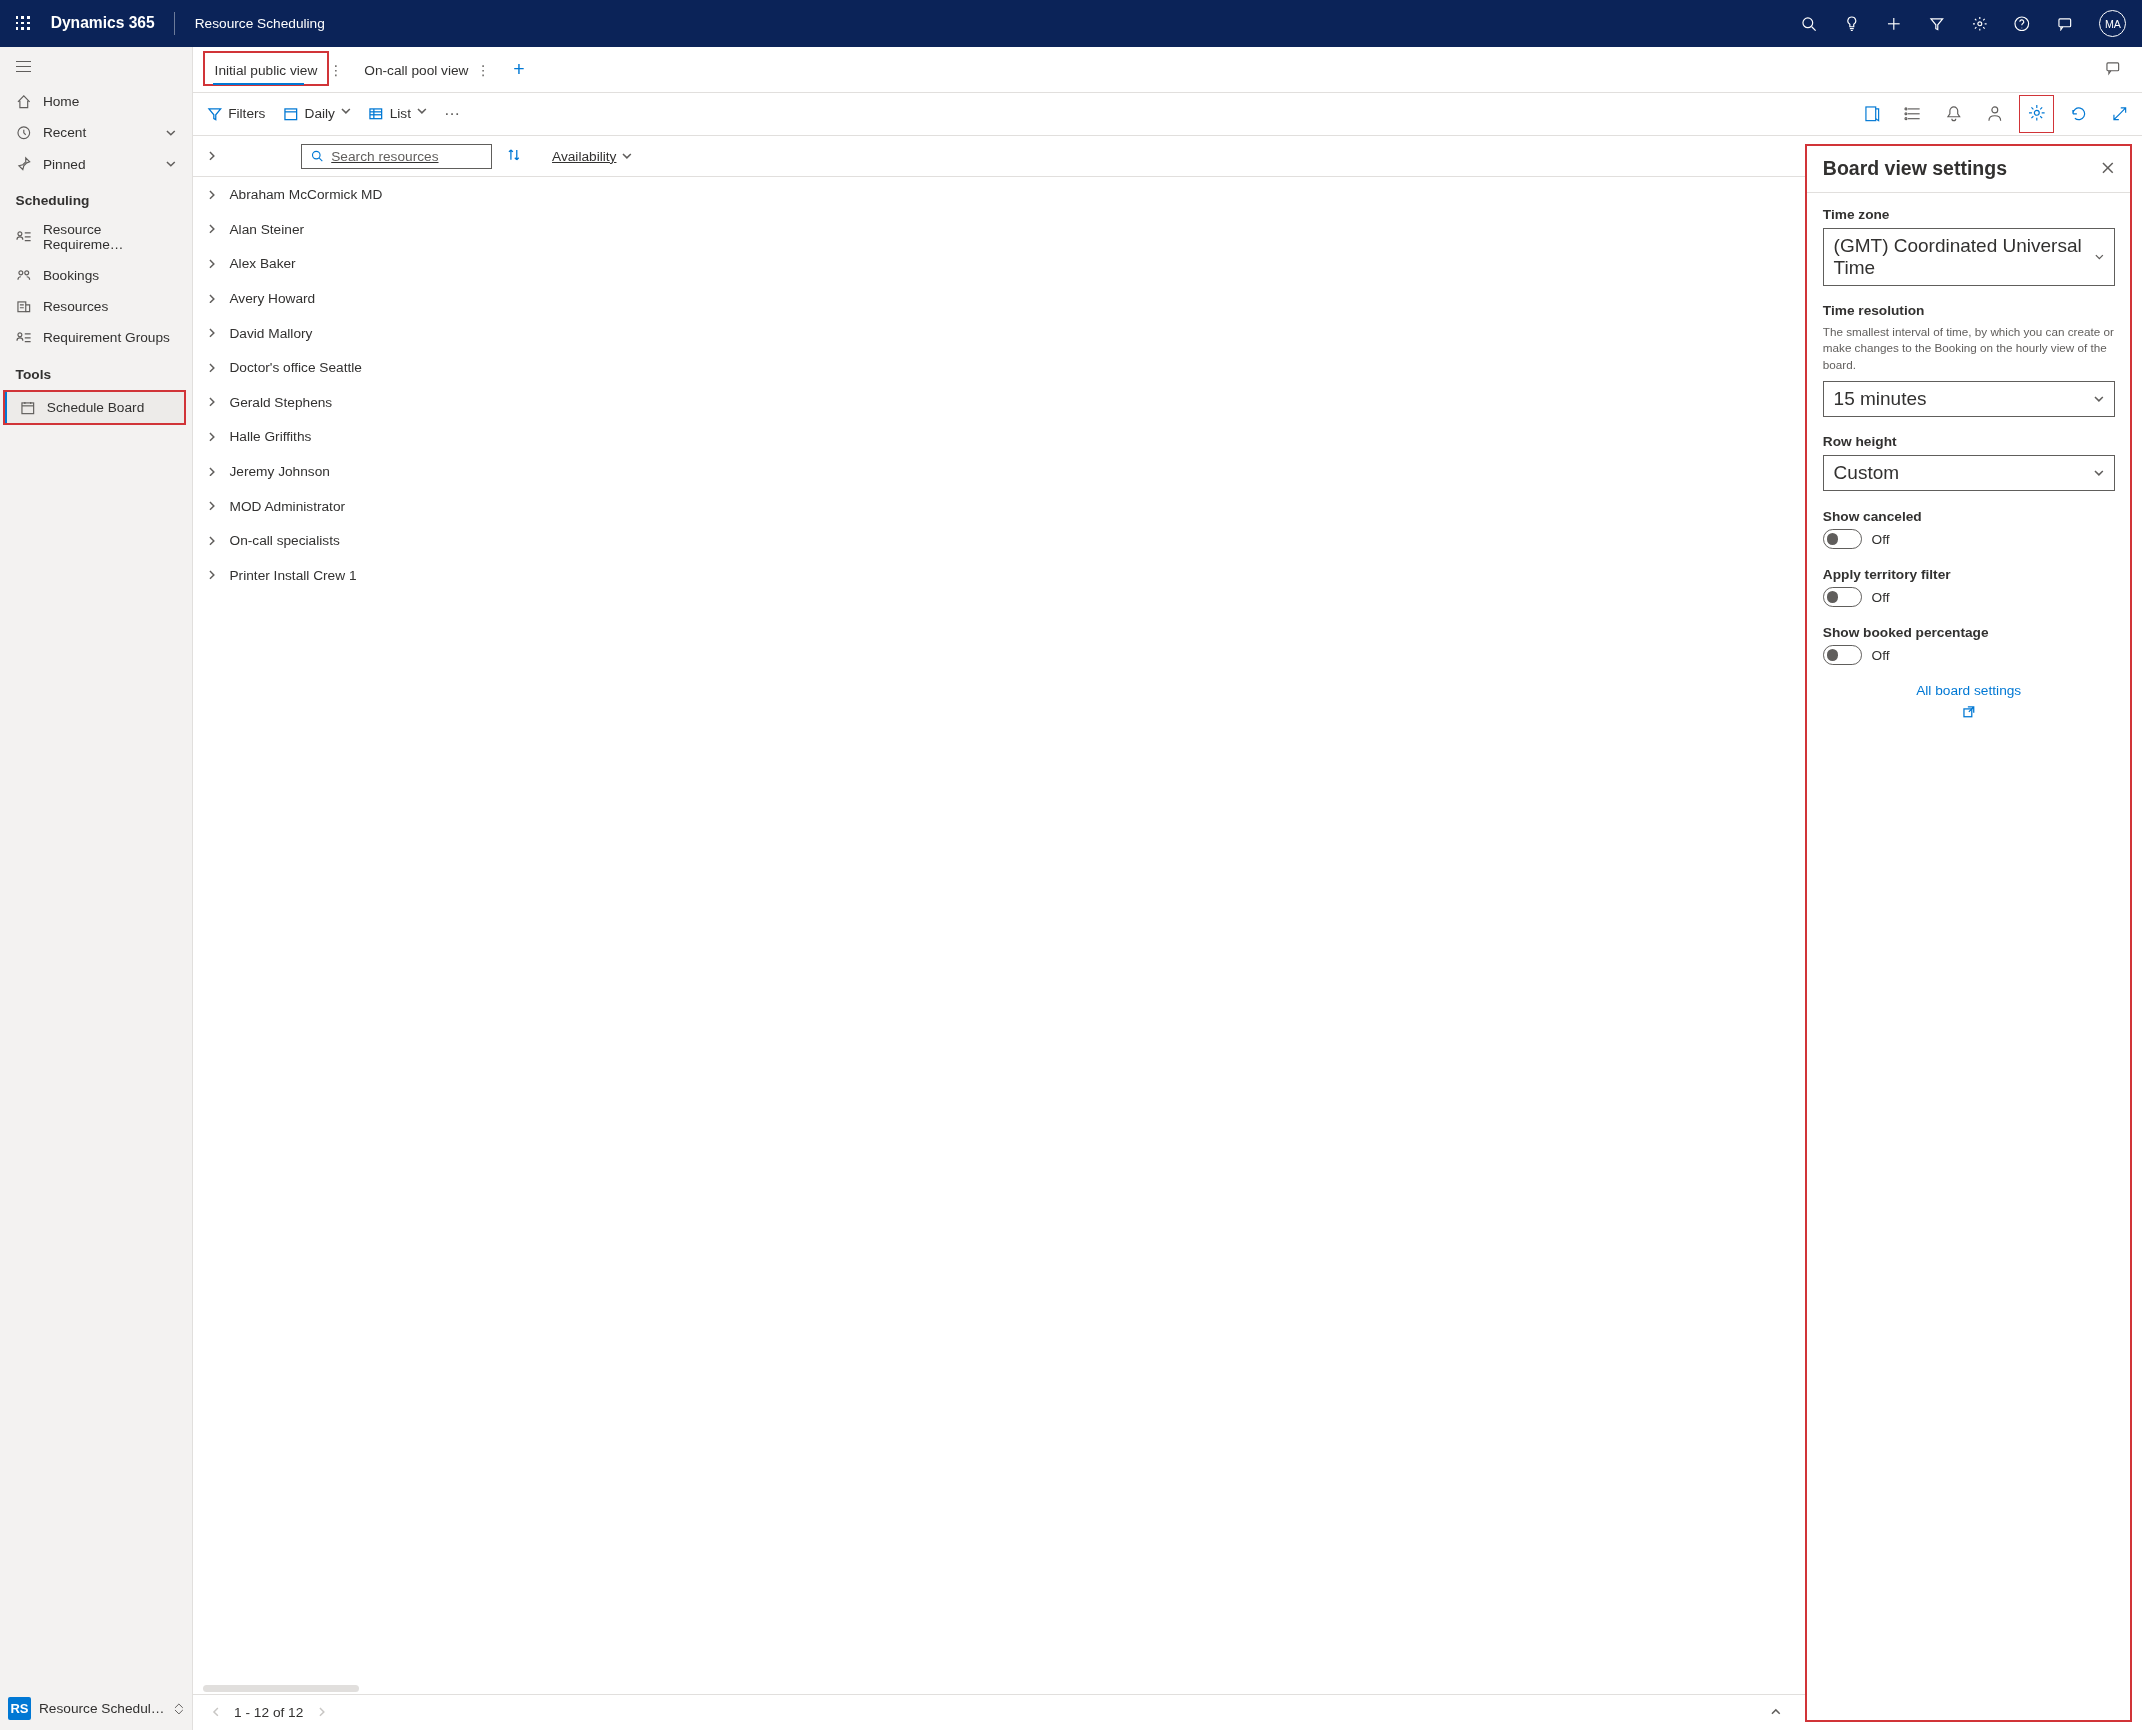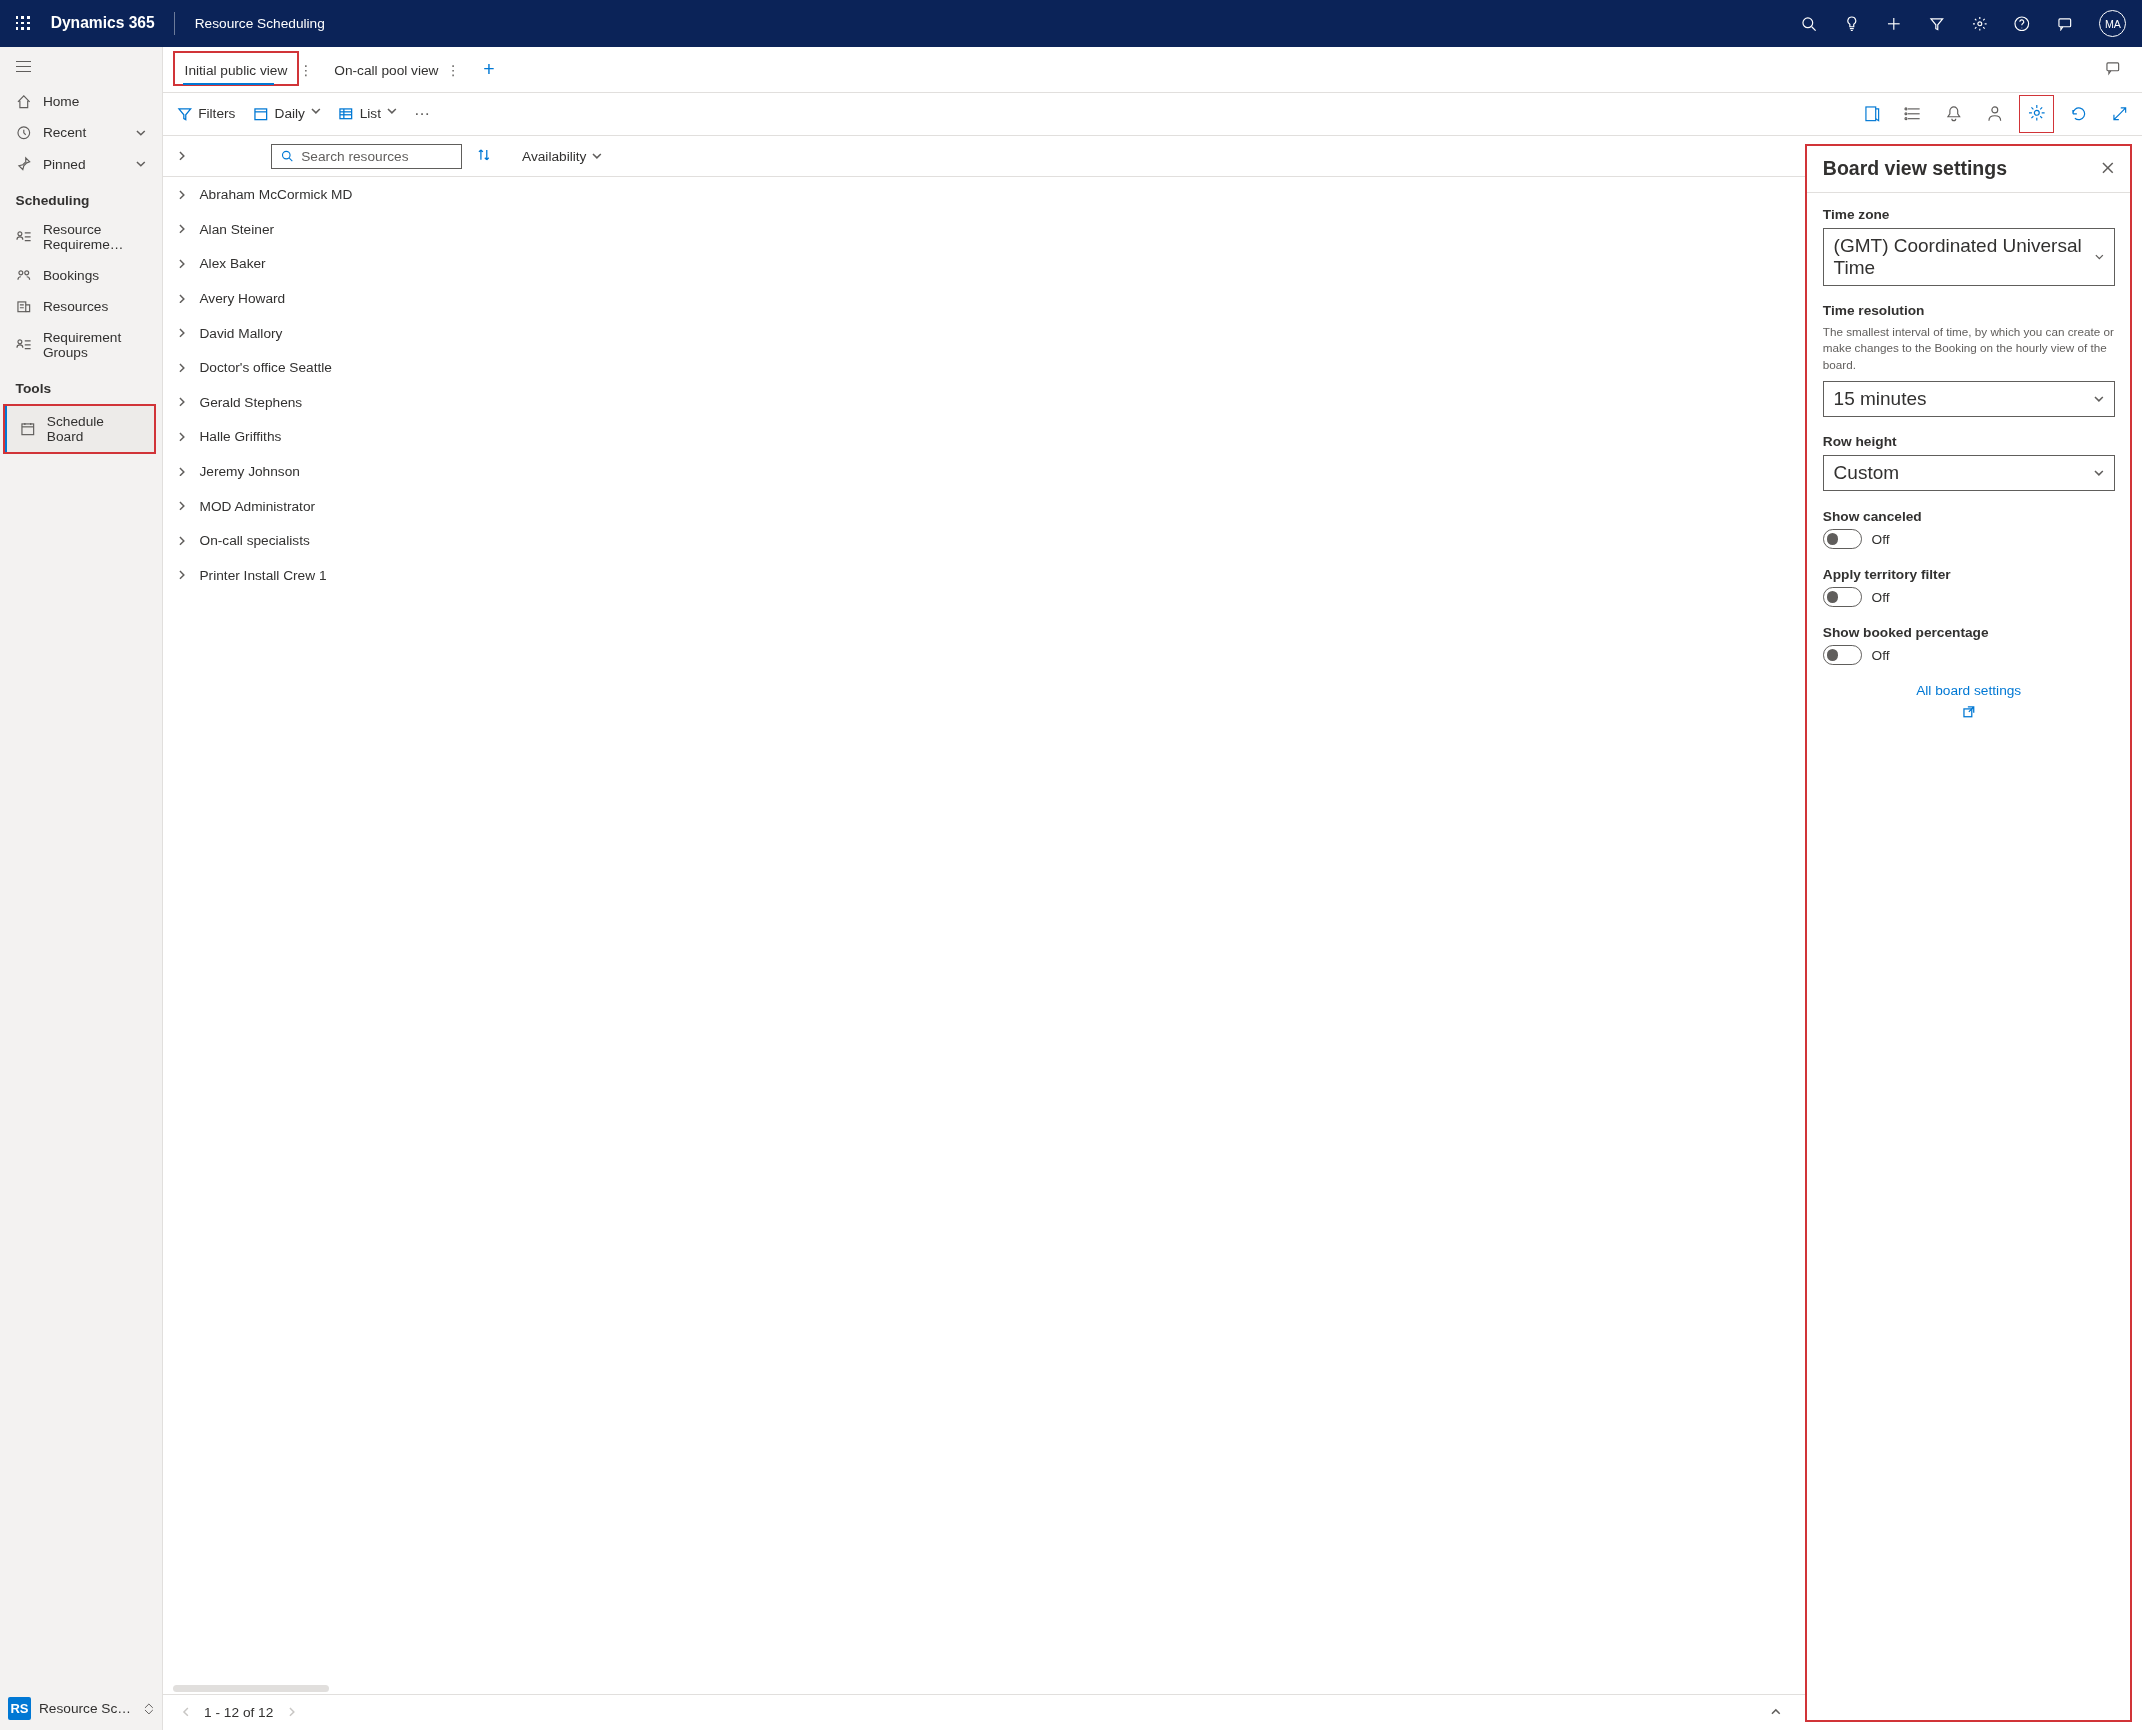--- a/index.html
+++ b/index.html
@@ -14,21 +14,21 @@
     .divider-v { width: 1px; height: 23.4px; background: rgba(255,255,255,0.4); }
     .module-name { font-size: 13.7px; }
     .top-nav-right { display: flex; align-items: center; gap: 27px; }
     .top-icon { width: 15.6px; height: 15.6px; cursor: pointer; stroke: white; fill: none; stroke-width: 1.2; }
     .avatar-circle { width: 27px; height: 27px; border: 1px solid white; border-radius: 50%; display: flex; align-items: center; justify-content: center; font-size: 10.7px; }
     
     
     .layout { display: flex; height: calc(100vh - 47px); }
     
     
-    .sidebar { width: 163px; background: #f3f2f1; border-right: 1px solid #e1dfdd; display: flex; flex-direction: column; }
+    .sidebar { width: 193px; background: #f3f2f1; border-right: 1px solid #e1dfdd; display: flex; flex-direction: column; }
     .hamburger { padding: 13.7px 15.6px; cursor: pointer; }
     .hamburger-lines { width: 15.6px; height: 11.7px; display: flex; flex-direction: column; justify-content: space-between; }
     .hamburger-lines div { height: 1.5px; background: #605e5c; }
     .nav-item { display: flex; align-items: center; padding: 7.8px 15.6px; cursor: pointer; gap: 11.7px; font-size: 13.7px; color: #323130; }
     .nav-item.selected { background: #edebe9; border-left: 2.9px solid #0078d4; padding-left: 12.7px; font-weight: 400; }
     .nav-icon { width: 15.6px; height: 15.6px; flex-shrink: 0; stroke: #605e5c; fill: none; stroke-width: 1.2; }
     .nav-chevron { margin-left: auto; width: 11.7px; height: 11.7px; stroke: #605e5c; fill: none; stroke-width: 1.5; }
     .nav-section-label { padding: 13.7px 15.6px 5.9px; font-size: 13.7px; font-weight: 600; color: #323130; }
     .sidebar-highlight { border: 2px solid #d13438; margin: 2px 5.9px 2px 2.9px; }
     .sidebar-footer { margin-top: auto; padding: 9.8px 7.8px; display: flex; align-items: center; gap: 7.8px; }
@@ -59,21 +59,21 @@
     .tb-right { margin-left: auto; display: flex; align-items: center; gap: 23.4px; }
     .tb-right-icon { width: 17.6px; height: 17.6px; stroke: #605e5c; fill: none; stroke-width: 1.2; cursor: pointer; }
     .tb-right-icon.accent { stroke: #0078d4; }
     .gear-highlight { border: 1px solid #d13438; padding: 7.8px; margin: -7.8px; }
     
     
     .main-row { display: flex; flex: 1; min-height: 0; }
     
     
     .resource-panel { flex: 1; display: flex; flex-direction: column; min-width: 0; }
-    .search-row { display: flex; align-items: center; padding: 7.8px 9.8px; gap: 15.6px; border-bottom: 1px solid #e1dfdd; }
+    .search-row { display: flex; align-items: center; padding: 7.8px 9.8px; gap: 15.6px; border-bottom: 1px solid #e1dfdd; text-decoration: underline; }
     .collapse-chev { cursor: pointer; padding: 3.9px; }
     .search-box { display: flex; align-items: center; border: 1px solid #605e5c; padding: 3.9px 9.8px; flex: 0 0 191px; gap: 7.8px; }
     .search-box input { border: none; outline: none; font-size: 13.7px; width: 100%; }
     .search-box input::placeholder { color: #605e5c; }
     .sort-icon { cursor: pointer; }
     .availability-dd { display: flex; align-items: center; gap: 5.9px; font-size: 13.7px; cursor: pointer; margin-left: 15.6px; }
     
     .resource-list { flex: 1; overflow-y: auto; }
     .resource-item { display: flex; align-items: center; padding: 9.8px 13.7px; gap: 13px; cursor: pointer; font-size: 13.7px; }
     .scroll-hint { height: 7.8px; background: #e1dfdd; width: 156px; margin: 5.9px 0 2px 9.8px; border-radius: 3.9px; }

